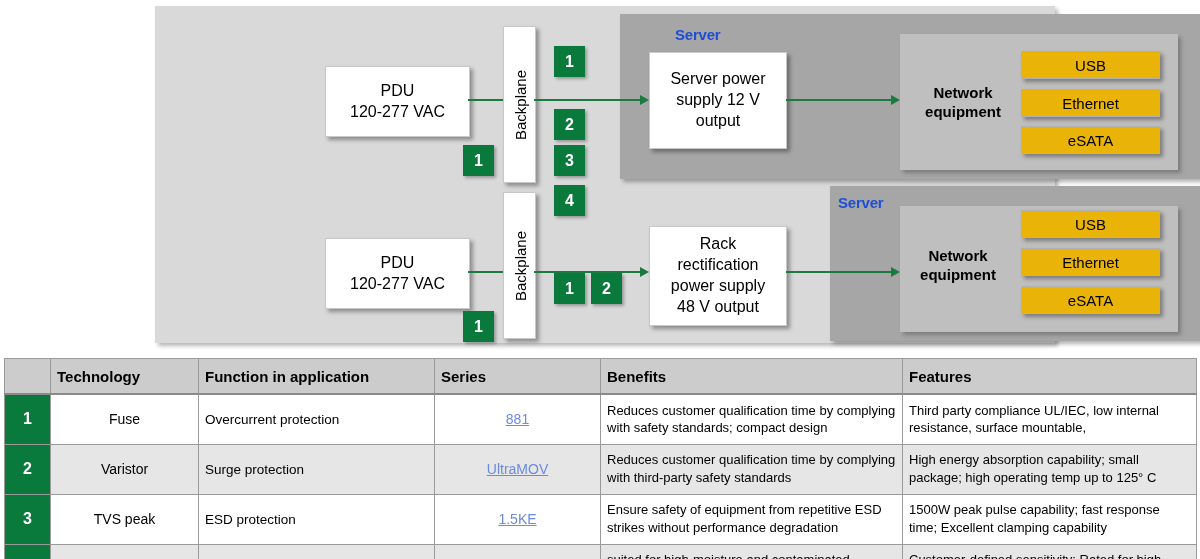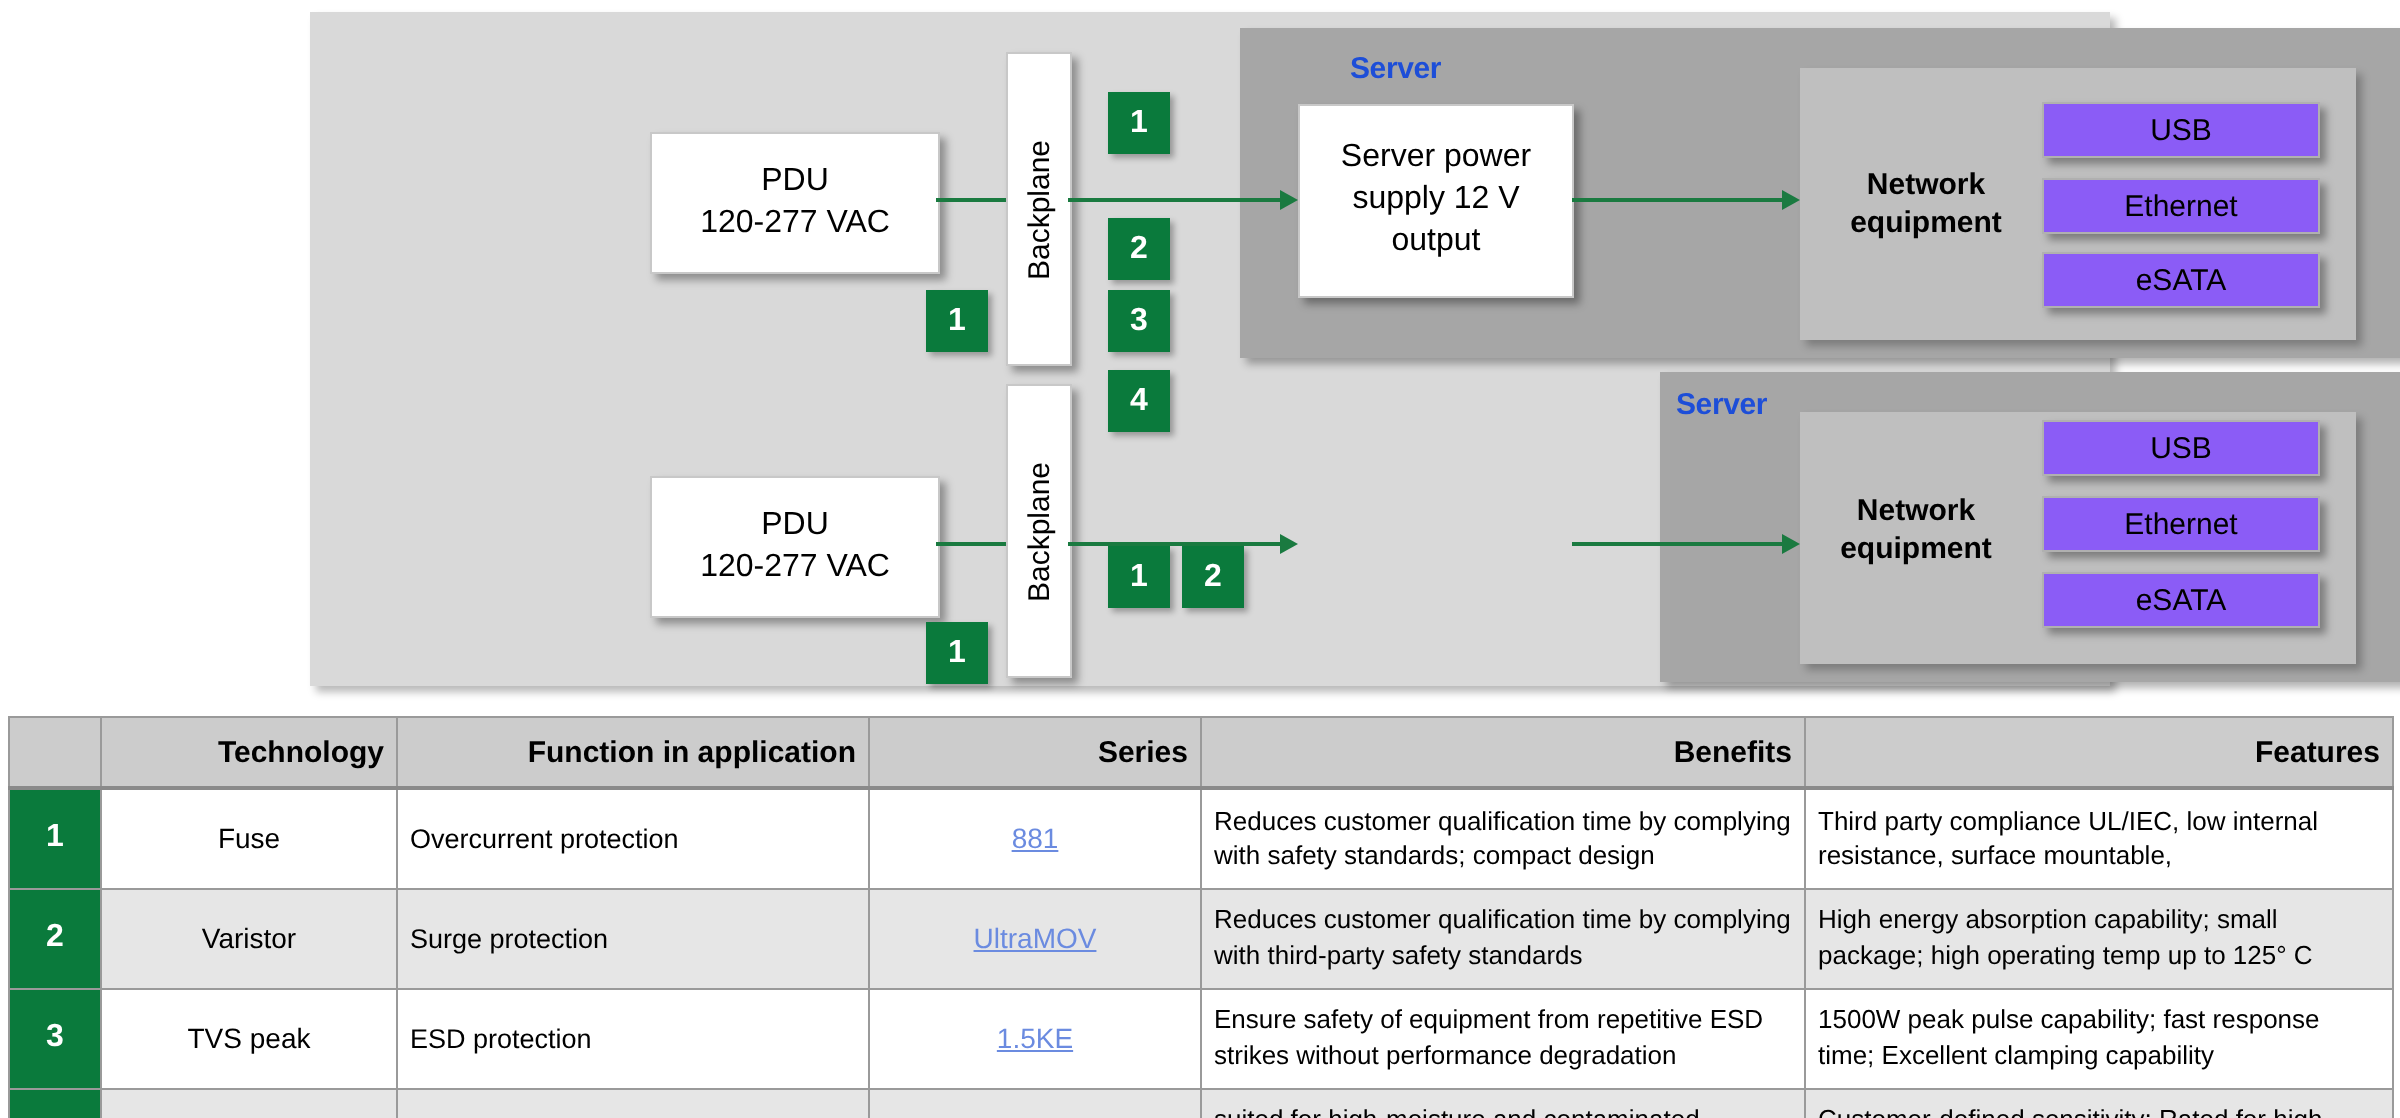--- a/index.html
+++ b/index.html
@@ -63,21 +63,21 @@
     color: #000;
     text-align: center;
     line-height: 1.25;
     width: 110px;
   }
   #neteq-label-top { left: 753px; top: 78px; }
   #neteq-label-bottom { left: 748px; top: 241px; }
 
   .port-box {
     position: absolute;
-    background: #8b5cf6;
+    background: #eab308;
     border: 1px solid #b0b0b0;
     box-shadow: 3px 3px 4px rgba(0,0,0,0.35);
     font-size: 15px;
     color: #000;
     display: flex;
     align-items: center;
     justify-content: center;
     width: 137px;
     height: 26px;
   }
@@ -157,21 +157,21 @@
   #comp-table th, #comp-table td {
     border: 1px solid #9a9a9a;
     padding: 3px 6px;
     vertical-align: middle;
   }
   #comp-table thead th {
     background: #cccccc;
     font-size: 15px;
     font-weight: bold;
     height: 28px;
-    text-align: right;
+    text-align: left;
     border-bottom: 2px solid #8a8a8a;
   }
   .col-badge  { width: 46px; }
   .col-tech   { width: 148px; }
   .col-func   { width: 236px; }
   .col-series { width: 166px; }
   .col-ben    { width: 302px; }
   .col-feat   { width: 294px; }
 
   td.badge-cell {
@@ -272,20 +272,28 @@
 
     <div class="backplane" id="backplane-bottom">
       <span class="backplane-text">Backplane</span>
     </div>
 
     <div class="badge" style="left:308px; top:305px;">1</div>
 
     <div class="badge" style="left:399px; top:267px;">1</div>
     <div class="badge" style="left:436px; top:267px;">2</div>
 
+    <div class="white-box" id="psu-box-bottom">
+      <div>
+        <span>Rack</span><br>
+        <span>rectification</span><br>
+        <span>power supply</span><br>
+        <span>48 V output</span>
+      </div>
+    </div>
 
     <div class="arrow-line" style="left:313px; top:265px; width:35px;"></div>
     <div class="arrow-line" style="left:379px; top:265px; width:106px;"></div>
     <div class="arrow-head" style="left:485px; top:261px;"></div>
     <div class="arrow-line" style="left:631px; top:265px; width:105px;"></div>
     <div class="arrow-head" style="left:736px; top:261px;"></div>
 
   </div>
 </div>
 

